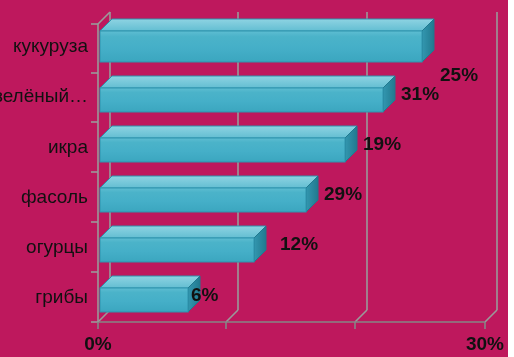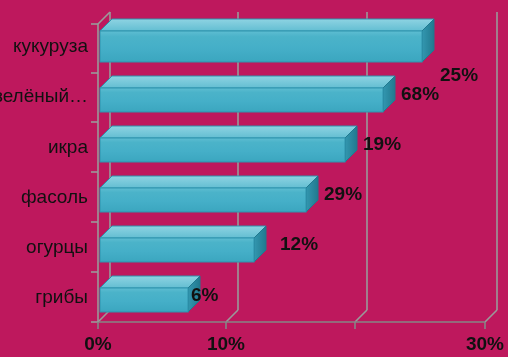--- a/index.html
+++ b/index.html
@@ -158,23 +158,22 @@
   </svg>
 
   <div class="cat-label" style="left:-12px; top:36px; width:100px;">кукуруза</div>
   <div class="cat-label" style="left:-12px; top:86px; width:100px;">зелёный…</div>
   <div class="cat-label" style="left:-12px; top:137px; width:100px;">икра</div>
   <div class="cat-label" style="left:-12px; top:187px; width:100px;">фасоль</div>
   <div class="cat-label" style="left:-12px; top:237px; width:100px;">огурцы</div>
   <div class="cat-label" style="left:-12px; top:287px; width:100px;">грибы</div>
 
   <div class="val-label" style="left:440px; top:33px;margin-top:32px;">25%</div>
-  <div class="val-label" style="left:401px; top:84px;">68%</div>
+  <div class="val-label" style="left:401px; top:84px;">31%</div>
   <div class="val-label" style="left:363px; top:134px;">19%</div>
   <div class="val-label" style="left:324px; top:184px;">29%</div>
   <div class="val-label" style="left:272px; top:234px;margin-left:8px;">12%</div>
   <div class="val-label" style="left:191px; top:285px;">6%</div>
 
   <div class="tick-label" style="left:68px; top:334px; width:60px;">0%</div>
-  <div class="tick-label" style="left:192px; top:334px; width:68px;">10%</div>
   <div class="tick-label" style="left:451px; top:334px; width:68px;">30%</div>
 
 </div>
 
 </body></html>

